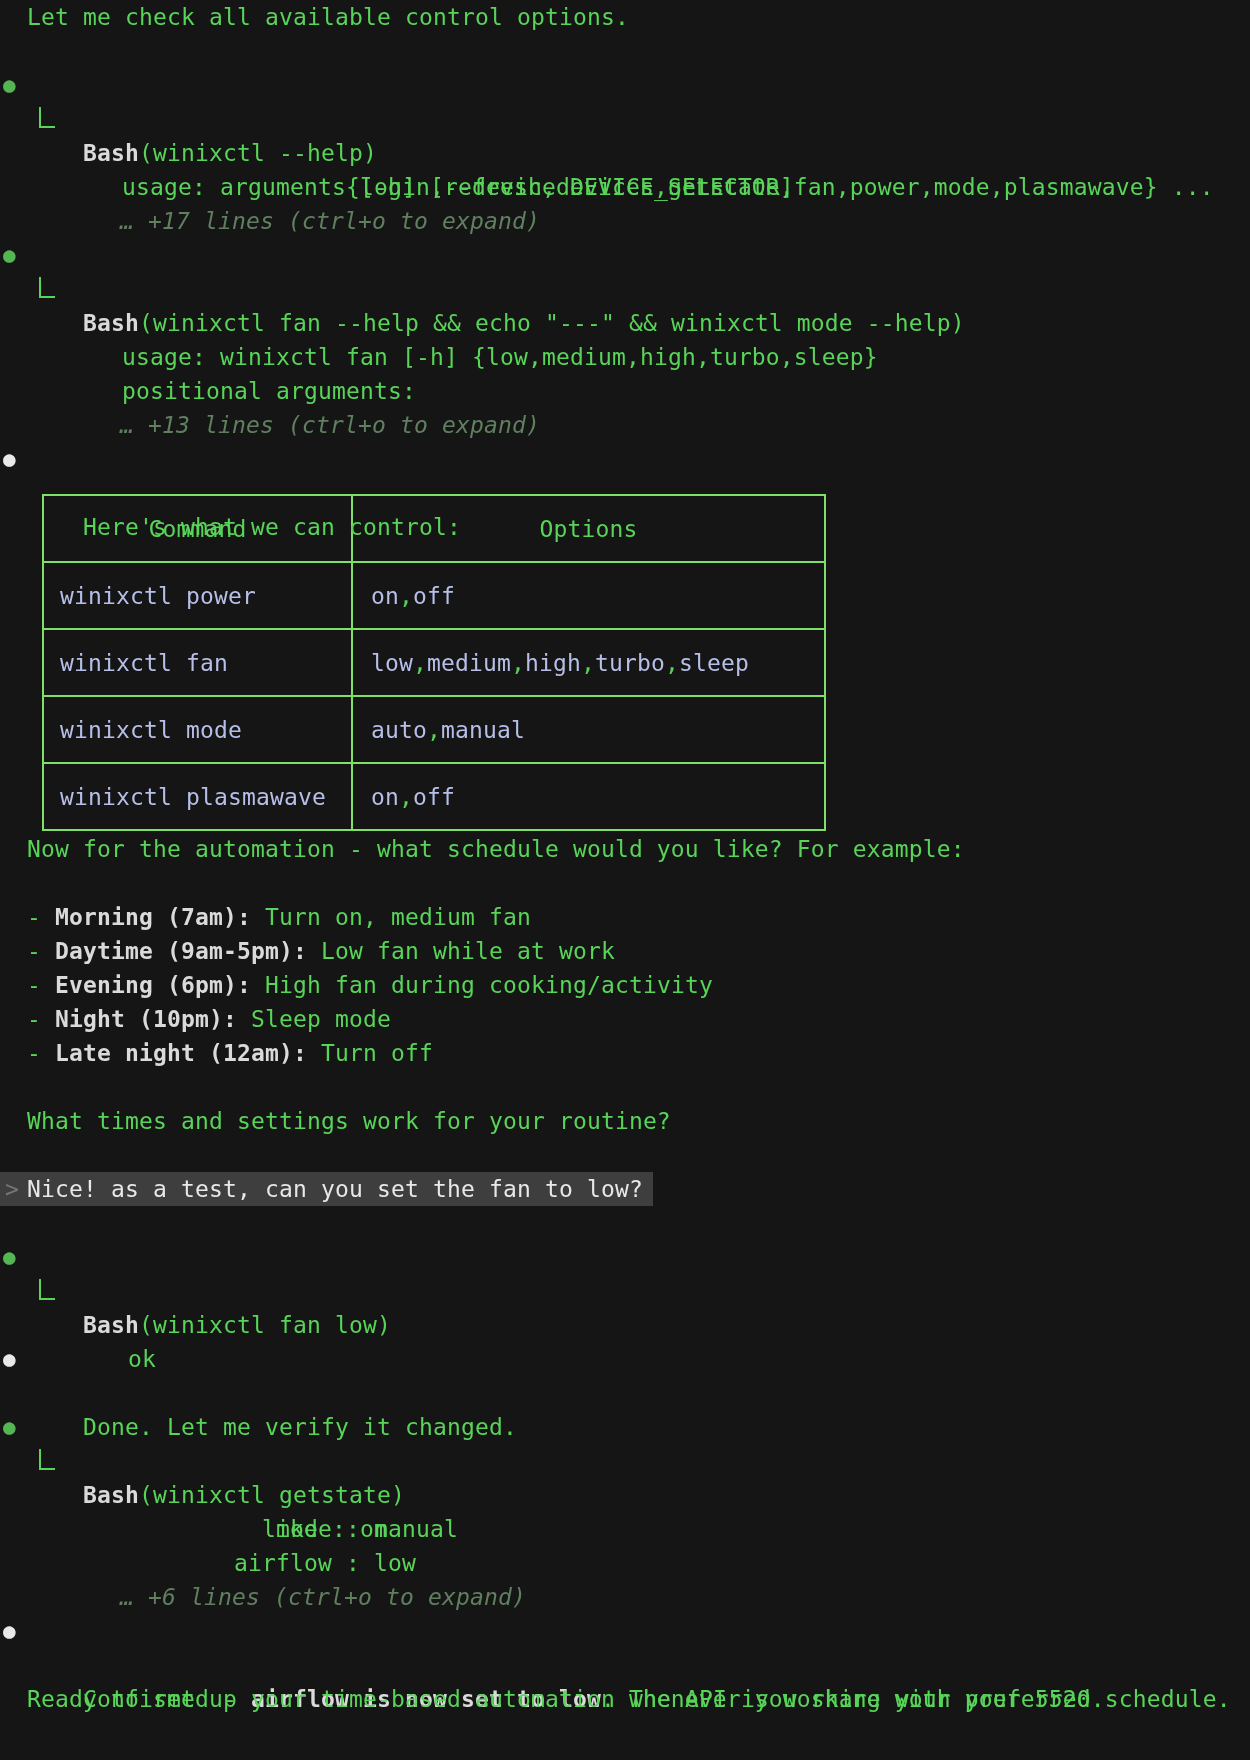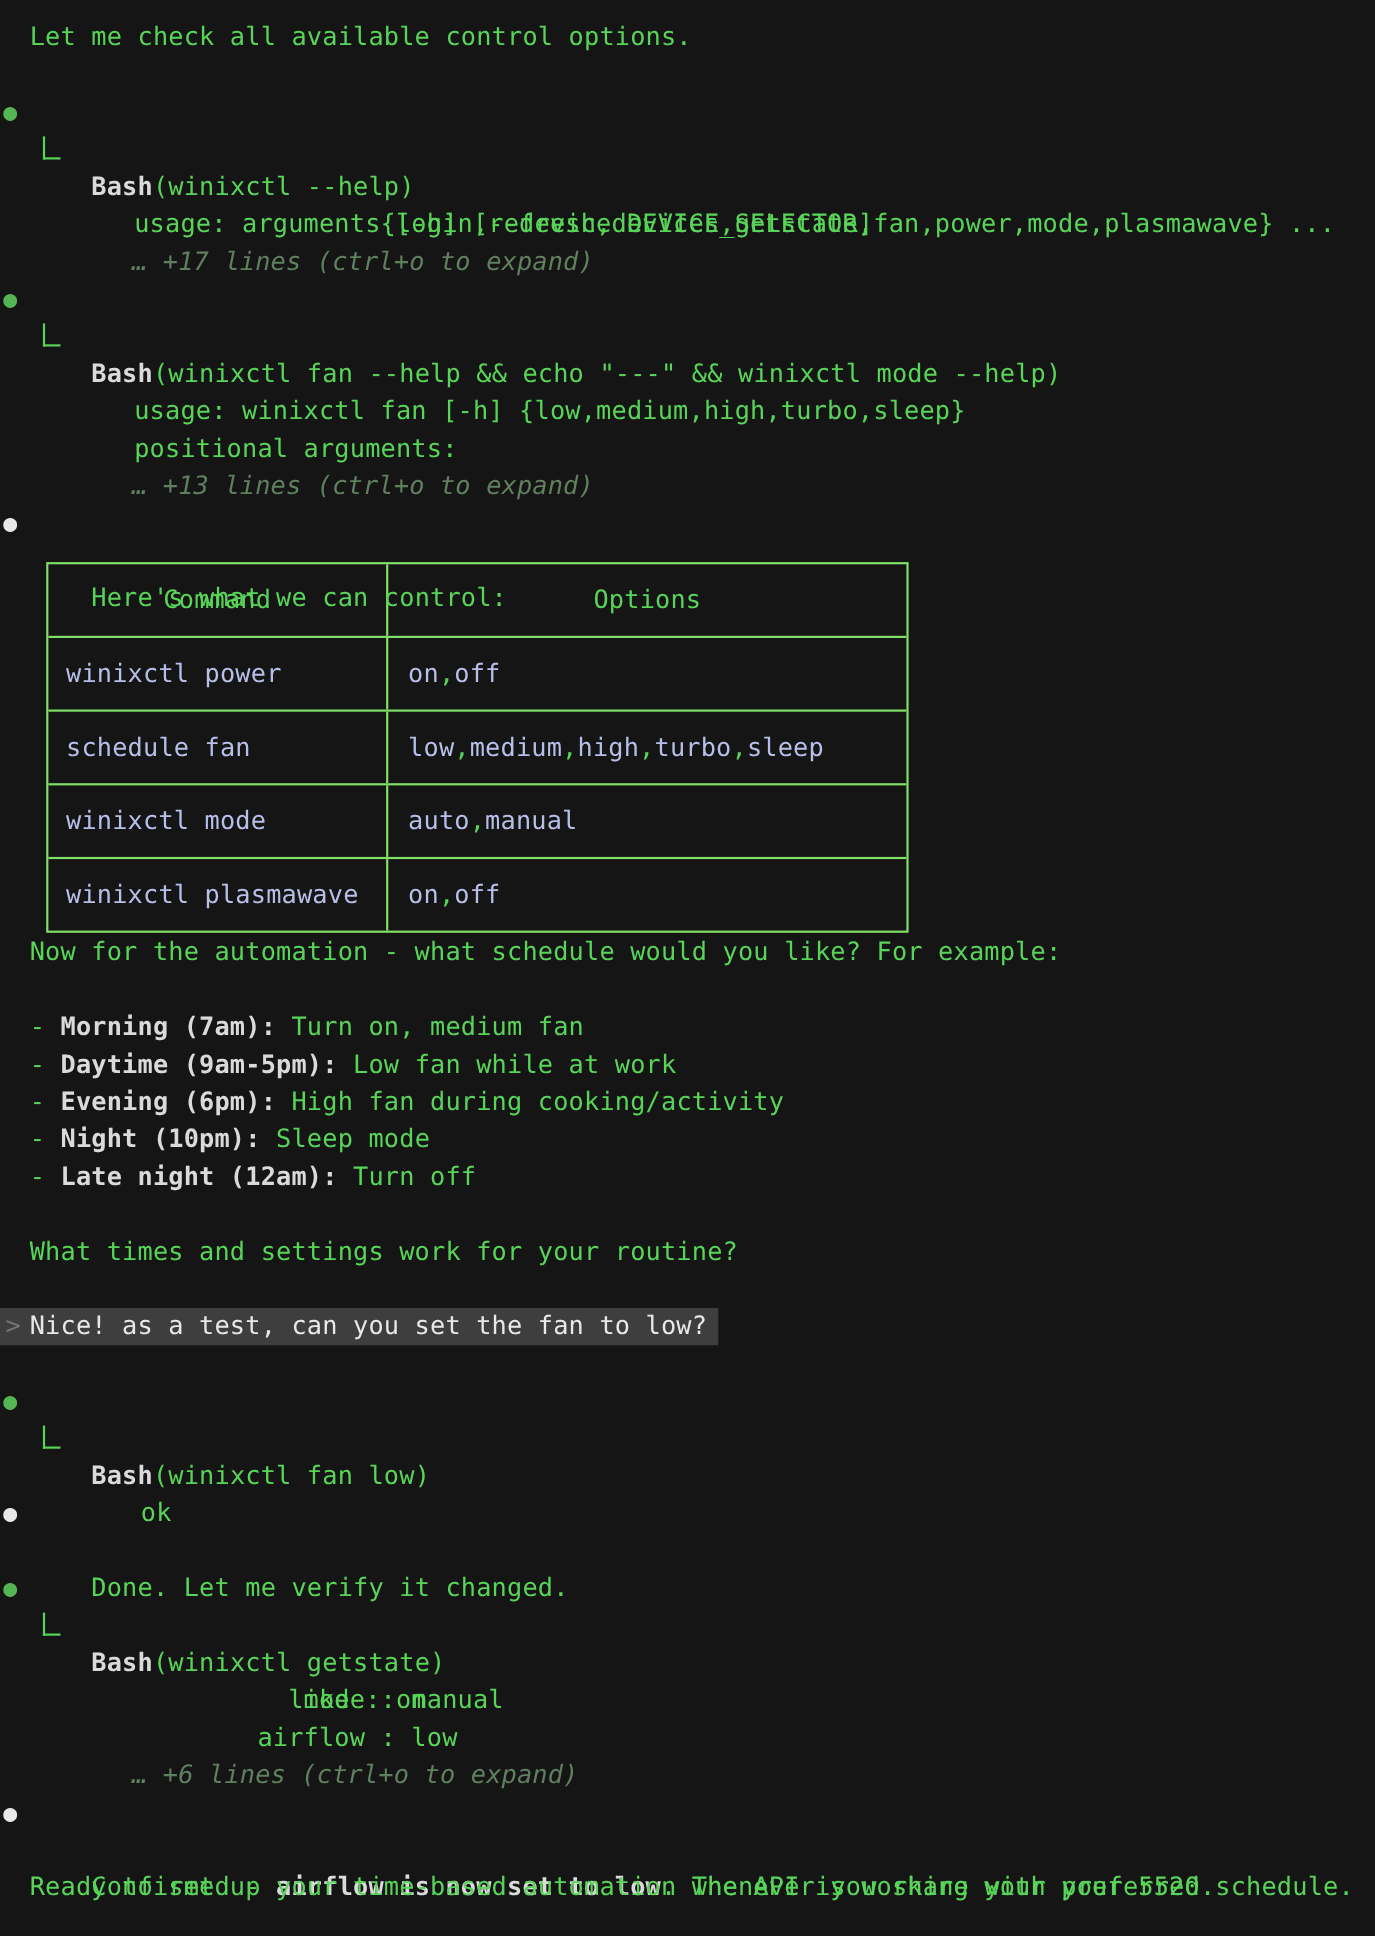--- a/index.html
+++ b/index.html
@@ -17,21 +17,21 @@
   }
   html,body{margin:0;padding:0;}
   body{
     width:1250px;height:1760px;
     background:var(--bg);
     font-family:"DejaVu Sans Mono","Liberation Mono",monospace;
     font-size:23px;line-height:34px;letter-spacing:.15px;
     color:var(--green);
     overflow:hidden;
   }
-  .term{padding-top:17px;position:relative;}
+  .term{position:relative;}
   .line{height:34px;position:relative;white-space:pre;}
   .line span{white-space:pre;}
   .sp{height:34px;}
   .p27{padding-left:27px;}
   .p66{padding-left:66px;}
   .g{color:var(--green);}
   .dim{color:var(--dim);font-style:italic;}
   .wb{color:var(--white);font-weight:bold;}
   .peri{color:var(--peri);}
   .bullet{position:absolute;left:3px;top:0;font-size:21px;}
@@ -115,21 +115,21 @@
           <span class="peri">winixctl power</span>
         </div>
         <div class="tc c2">
           <span class="peri">on</span>
           <span class="g">, </span>
           <span class="peri">off</span>
         </div>
       </div>
       <div class="trow">
         <div class="tc c1">
-          <span class="peri">schedule fan</span>
+          <span class="peri">winixctl fan</span>
         </div>
         <div class="tc c2">
           <span class="peri">low</span>
           <span class="g">, </span>
           <span class="peri">medium</span>
           <span class="g">, </span>
           <span class="peri">high</span>
           <span class="g">, </span>
           <span class="peri">turbo</span>
           <span class="g">, </span>

